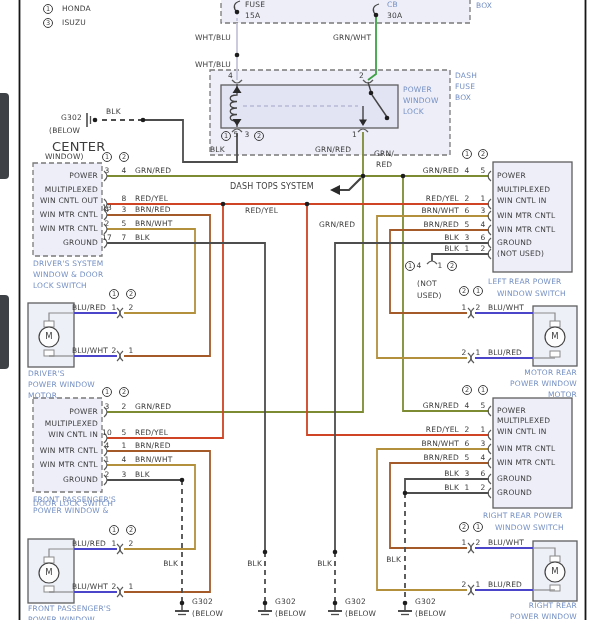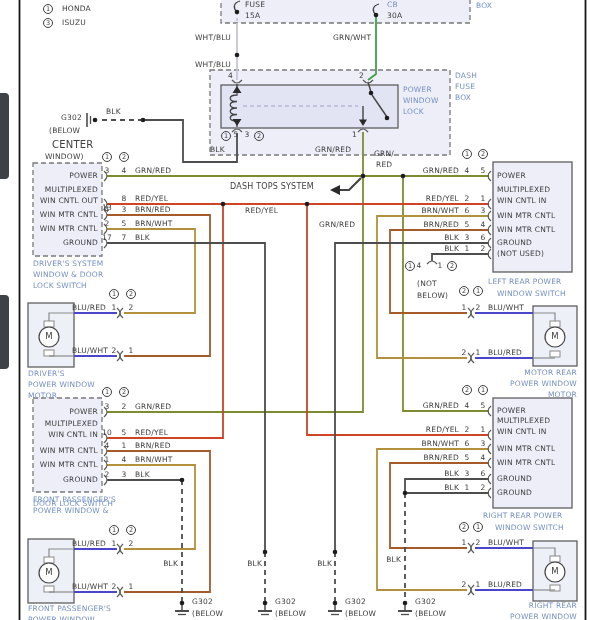--- a/index.html
+++ b/index.html
@@ -206,21 +206,21 @@
       <span class="txt c" style="font-size: 7.5px; color: rgb(61, 61, 61); left: 236px; top: 131px;">5</span>
       <span class="txt c" style="font-size: 7.5px; color: rgb(61, 61, 61); left: 247px; top: 131px;">3</span>
       <span class="circ" style="left: 259px; top: 136px;">2</span>
       <span class="txt r" style="font-size: 7.5px; color: rgb(61, 61, 61); left: 357px; top: 131px;">1</span>
       <span class="txt" style="font-size: 7.5px; color: rgb(61, 61, 61); left: 210px; top: 146px;">BLK</span>
       <span class="txt" style="font-size: 7.5px; color: rgb(61, 61, 61); left: 315px; top: 146px;">GRN/RED</span>
       <span class="txt" style="font-size: 7.5px; color: rgb(61, 61, 61); left: 374px; top: 150px;">GRN/</span>
       <span class="txt" style="font-size: 7.5px; color: rgb(61, 61, 61); left: 376px; top: 161px;">RED</span>
       <span class="txt r" style="font-size: 7.5px; color: rgb(61, 61, 61); left: 82px; top: 114px;">G302</span>
       <span class="txt" style="font-size: 7.5px; color: rgb(61, 61, 61); left: 49px; top: 127px;">(BELOW</span>
-      <span class="txt" style="font-size: 10px; color: rgb(61, 61, 61); left: 52px; top: 140px;">CENTER</span>
+      <span class="txt" style="font-size: 13px; color: rgb(61, 61, 61); left: 52px; top: 140px;">CENTER</span>
       <span class="txt" style="font-size: 7.5px; color: rgb(61, 61, 61); left: 45px; top: 153px;">WINDOW)</span>
       <span class="txt" style="font-size: 7.5px; color: rgb(61, 61, 61); left: 106px; top: 108px;">BLK</span>
       <span class="txt" style="font-size: 8px; color: rgb(61, 61, 61); left: 230px; top: 183px;">DASH TOPS SYSTEM</span>
       <span class="txt" style="font-size: 7.5px; color: rgb(61, 61, 61); left: 245px; top: 207px;">RED/YEL</span>
       <span class="txt" style="font-size: 7.5px; color: rgb(61, 61, 61); left: 319px; top: 221px;">GRN/RED</span>
       <span class="txt r" style="font-size: 7.5px; color: rgb(61, 61, 61); left: 98px; top: 172px;">POWER</span>
       <span class="txt r" style="font-size: 7.5px; color: rgb(61, 61, 61); left: 98px; top: 186px;">MULTIPLEXED</span>
       <span class="txt r" style="font-size: 7.5px; color: rgb(61, 61, 61); left: 98px; top: 197px;">WIN CNTL OUT</span>
       <span class="txt r" style="font-size: 7.5px; color: rgb(61, 61, 61); left: 98px; top: 211px;">WIN MTR CNTL</span>
       <span class="txt r" style="font-size: 7.5px; color: rgb(61, 61, 61); left: 98px; top: 225px;">WIN MTR CNTL</span>
@@ -319,21 +319,21 @@
       <span class="txt r" style="font-size: 7.5px; color: rgb(61, 61, 61); left: 459px; top: 221px;">BRN/RED</span>
       <span class="txt r" style="font-size: 7.5px; color: rgb(61, 61, 61); left: 459px; top: 234px;">BLK</span>
       <span class="txt r" style="font-size: 7.5px; color: rgb(61, 61, 61); left: 459px; top: 245px;">BLK</span>
       <span class="txt" style="font-size: 7.5px; color: rgb(117, 144, 196); left: 488px; top: 278px;">LEFT REAR POWER</span>
       <span class="txt" style="font-size: 7.5px; color: rgb(117, 144, 196); left: 497px; top: 290px;">WINDOW SWITCH</span>
       <span class="circ" style="left: 410px; top: 266px;">1</span>
       <span class="txt c" style="font-size: 7.5px; color: rgb(61, 61, 61); left: 419px; top: 262px;">4</span>
       <span class="txt c" style="font-size: 7.5px; color: rgb(61, 61, 61); left: 440px; top: 262px;">1</span>
       <span class="circ" style="left: 452px; top: 266px;">2</span>
       <span class="txt" style="font-size: 7.5px; color: rgb(61, 61, 61); left: 417px; top: 280px;">(NOT</span>
-      <span class="txt" style="font-size: 7.5px; color: rgb(61, 61, 61); left: 417px; top: 292px;">BELOW)</span>
+      <span class="txt" style="font-size: 7.5px; color: rgb(61, 61, 61); left: 417px; top: 292px;">USED)</span>
       <span class="circ" style="left: 464px; top: 291px;">2</span>
       <span class="circ" style="left: 478px; top: 291px;">1</span>
       <span class="txt c" style="font-size: 7.5px; color: rgb(61, 61, 61); left: 464px; top: 304px;">1</span>
       <span class="txt c" style="font-size: 7.5px; color: rgb(61, 61, 61); left: 478px; top: 304px;">2</span>
       <span class="txt" style="font-size: 7.5px; color: rgb(61, 61, 61); left: 488px; top: 304px;">BLU/WHT</span>
       <span class="txt c" style="font-size: 7.5px; color: rgb(61, 61, 61); left: 464px; top: 349px;">2</span>
       <span class="txt c" style="font-size: 7.5px; color: rgb(61, 61, 61); left: 478px; top: 349px;">1</span>
       <span class="txt" style="font-size: 7.5px; color: rgb(61, 61, 61); left: 488px; top: 349px;">BLU/RED</span>
       <span class="txt r" style="font-size: 7.5px; color: rgb(117, 144, 196); left: 577px; top: 369px;">MOTOR REAR</span>
       <span class="txt r" style="font-size: 7.5px; color: rgb(117, 144, 196); left: 577px; top: 380px;">POWER WINDOW</span>

